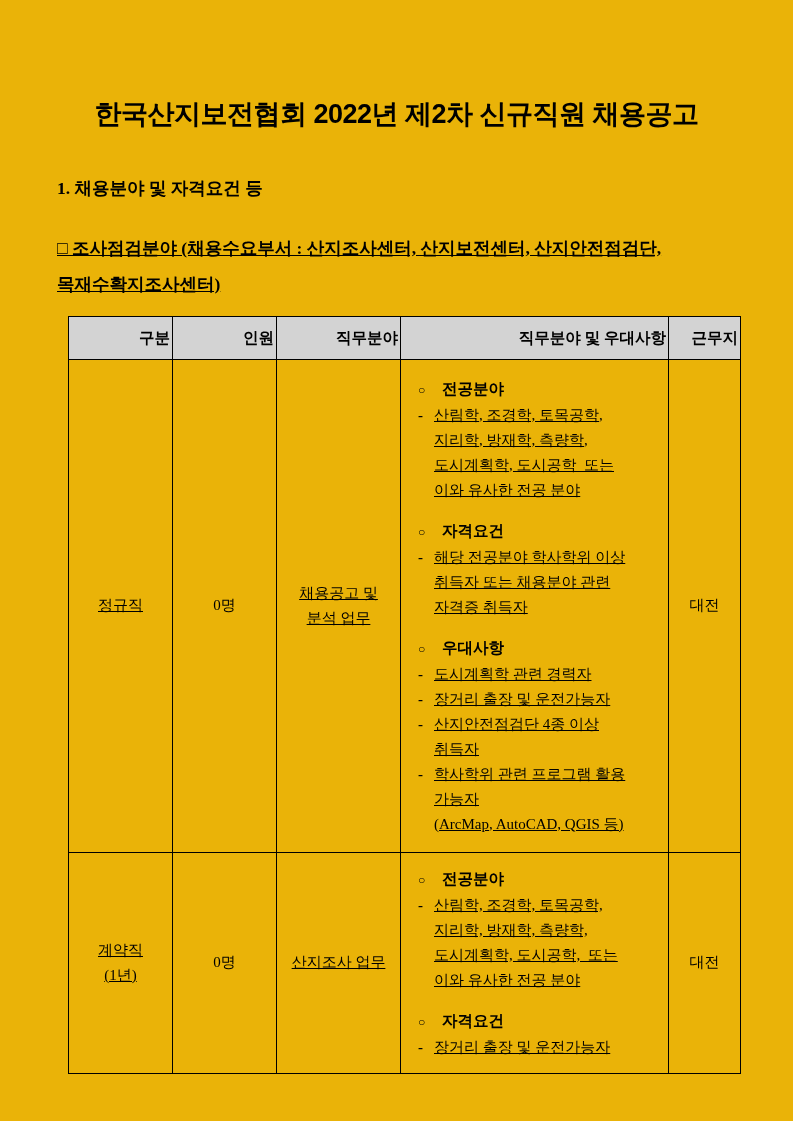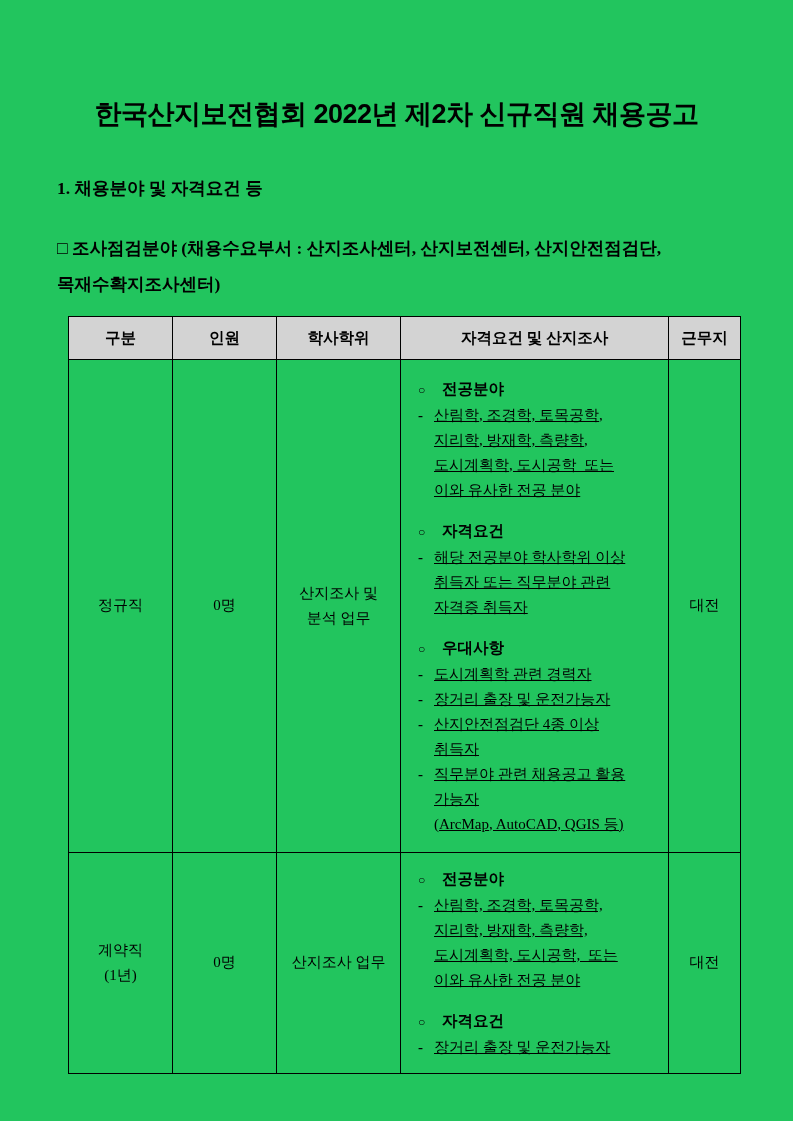--- a/index.html
+++ b/index.html
@@ -4,21 +4,21 @@
 <style>
   html, body {
     margin: 0;
     padding: 0;
     background: #ffffff;
   }
   .page {
     position: relative;
     width: 793px;
     height: 1121px;
-    background: #22c55e;
+    background: #eab308;
     overflow: hidden;
     color: #000;
     font-family: "Liberation Serif", "DejaVu Serif", serif;
   }
   .doc-title {
     margin: 96px 30px 0 30px;
     text-align: center;
     font-family: "Liberation Sans", "DejaVu Sans", sans-serif;
     font-weight: 900;
     font-size: 27px;
@@ -51,28 +51,28 @@
   table.recruit th, table.recruit td {
     border: 1.5px solid #000;
     font-size: 15px;
     vertical-align: middle;
   }
   table.recruit th {
     background: #d3d3d3;
     font-weight: 700;
     font-size: 15.5px;
     height: 38px;
-    text-align: center;
+    text-align: right;
     padding: 2px 2px;
   }
   td.c-center {
     text-align: center;
     line-height: 1.7;
   }
-  .pre { white-space: pre-wrap; }
+  .pre { white-space: pre-wrap; text-decoration: underline; }
   td.c-req {
     text-align: left;
     padding: 13px 8px 13px 14px;
   }
   tr.row-regular { height: 493px; }
   tr.row-contract { height: 208px; }
   .group + .group { margin-top: 15px; }
   .group-head {
     display: flex;
     align-items: baseline;
@@ -117,31 +117,31 @@
       <col class="c1">
         <col class="c2">
         <col class="c3">
         <col class="c4">
         <col class="c5">
     </colgroup>
     <thead>
       <tr>
         <th>구분</th>
         <th>인원</th>
-        <th>학사학위</th>
-        <th>자격요건 및 산지조사</th>
+        <th>직무분야</th>
+        <th>직무분야 및 우대사항</th>
         <th>근무지</th>
       </tr>
     </thead>
     <tbody>
 
       <tr class="row-regular">
         <td class="c-center pre">정규직</td>
         <td class="c-center">0명</td>
-        <td class="c-center pre">산지조사 및
+        <td class="c-center pre">채용공고 및
 분석 업무</td>
         <td class="c-req">
           <div class="group">
             <div class="group-head">
               <span class="bullet-circle">○</span>
               <span>전공분야</span>
             </div>
             <div class="req-item">
               <span class="bullet-dash">-</span>
               <span class="req-item-text">산림학, 조경학, 토목공학,
@@ -151,21 +151,21 @@
             </div>
           </div>
           <div class="group">
             <div class="group-head">
               <span class="bullet-circle">○</span>
               <span>자격요건</span>
             </div>
             <div class="req-item">
               <span class="bullet-dash">-</span>
               <span class="req-item-text">해당 전공분야 학사학위 이상
-취득자 또는 직무분야 관련
+취득자 또는 채용분야 관련
 자격증 취득자</span>
             </div>
           </div>
           <div class="group">
             <div class="group-head">
               <span class="bullet-circle">○</span>
               <span>우대사항</span>
             </div>
             <div class="req-item">
               <span class="bullet-dash">-</span>
@@ -175,21 +175,21 @@
               <span class="bullet-dash">-</span>
               <span class="req-item-text">장거리 출장 및 운전가능자</span>
             </div>
             <div class="req-item">
               <span class="bullet-dash">-</span>
               <span class="req-item-text">산지안전점검단 4종 이상
 취득자</span>
             </div>
             <div class="req-item">
               <span class="bullet-dash">-</span>
-              <span class="req-item-text">직무분야 관련 채용공고 활용
+              <span class="req-item-text">학사학위 관련 프로그램 활용
 가능자
 (ArcMap, AutoCAD, QGIS 등)</span>
             </div>
           </div>
         </td>
         <td class="c-center">대전</td>
       </tr>
 
       <tr class="row-contract">
         <td class="c-center pre">계약직

